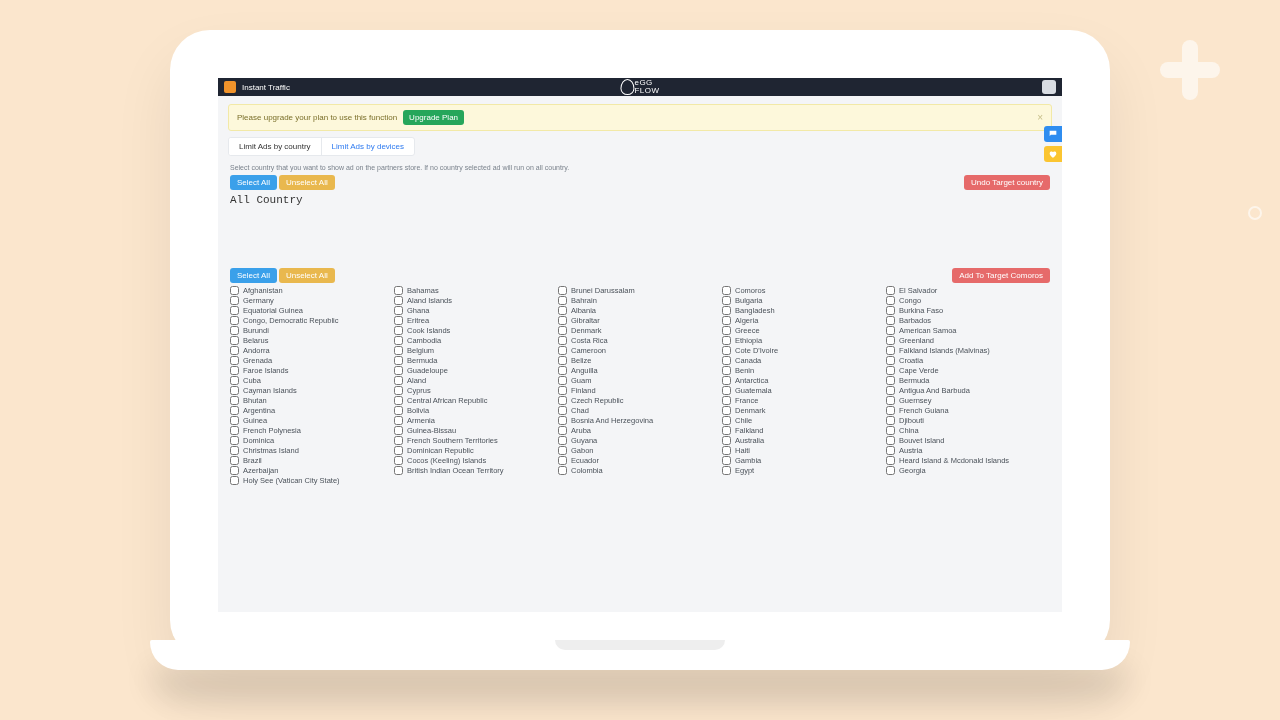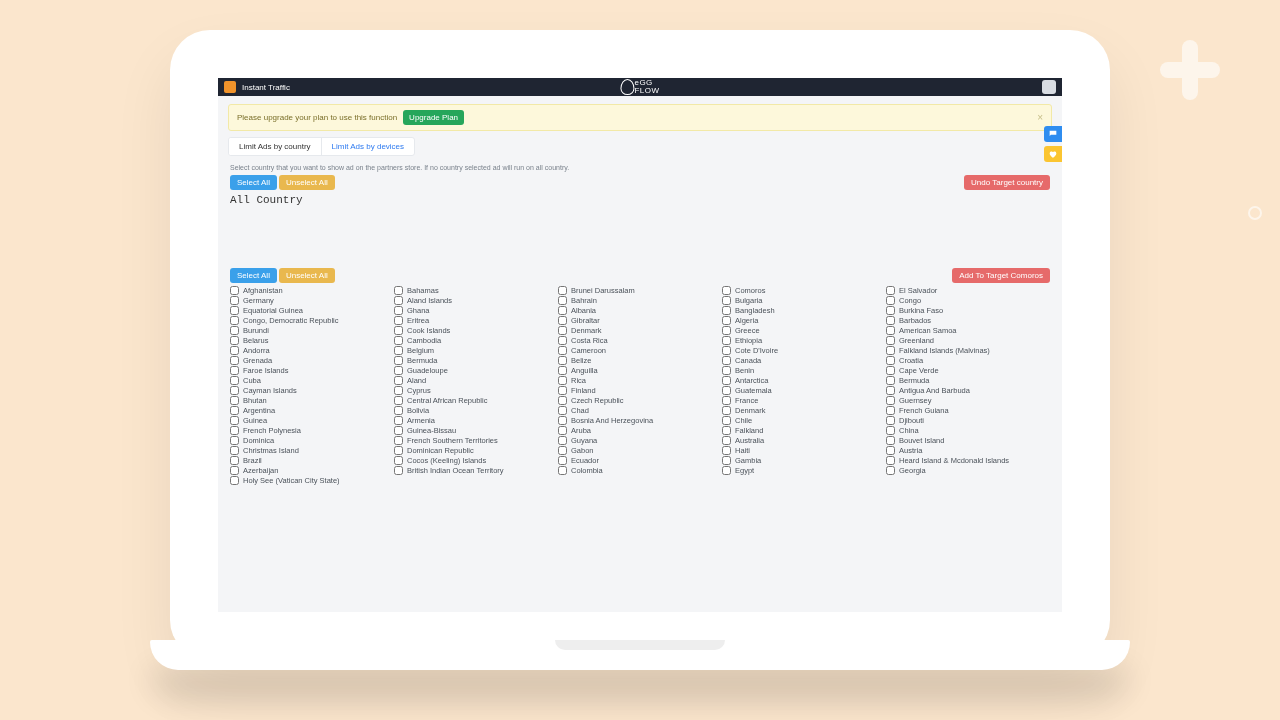--- a/index.html
+++ b/index.html
@@ -320,21 +320,21 @@
         <label class="citem">
           <input type="checkbox" style="">
           <span>Cuba</span>
         </label>
         <label class="citem">
           <input type="checkbox" style="">
           <span>Aland</span>
         </label>
         <label class="citem">
           <input type="checkbox" style="">
-          <span>Rica</span>
+          <span>Guam</span>
         </label>
         <label class="citem">
           <input type="checkbox" style="">
           <span>Antarctica</span>
         </label>
         <label class="citem">
           <input type="checkbox" style="">
           <span>Bermuda</span>
         </label>
         <label class="citem">

